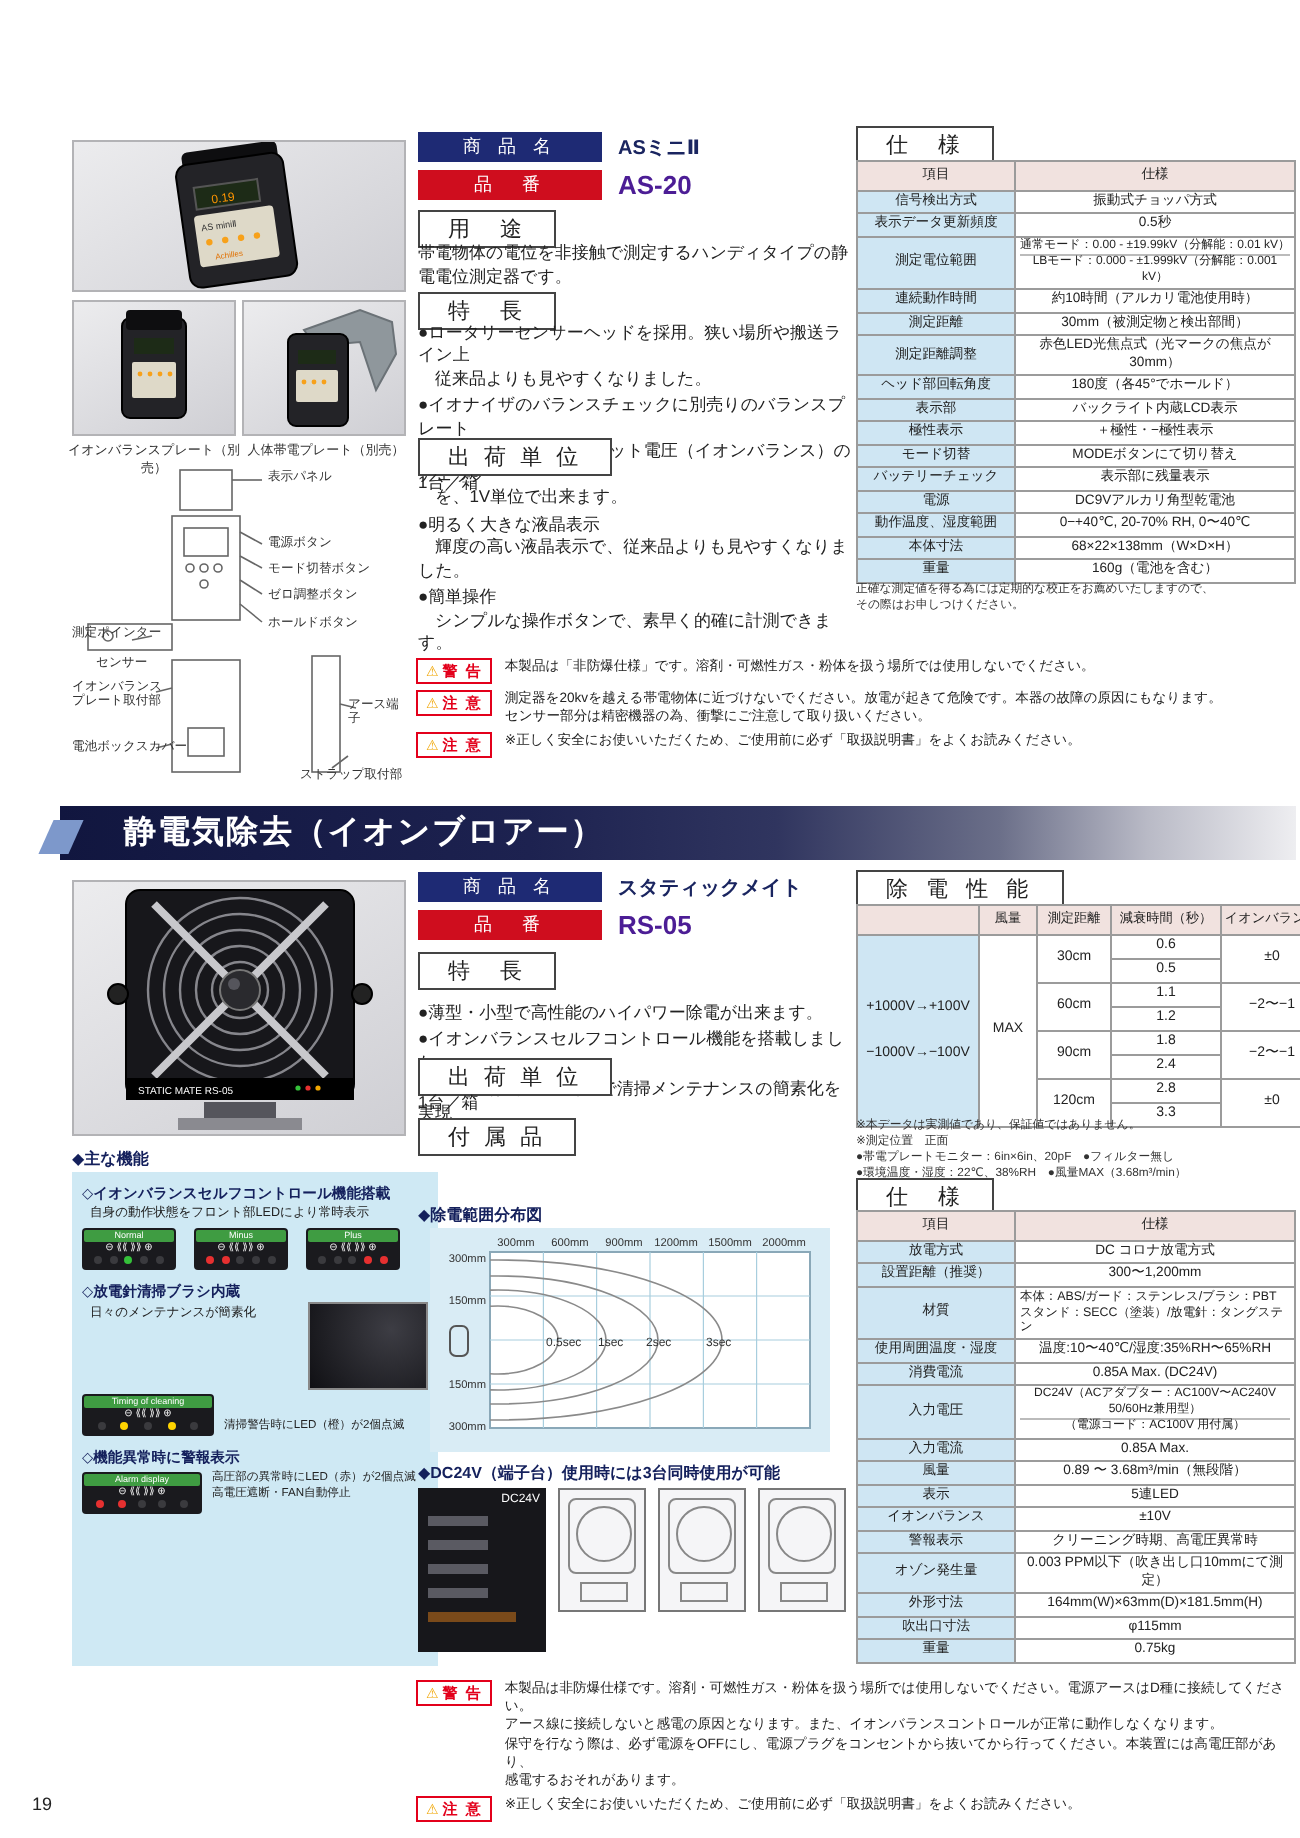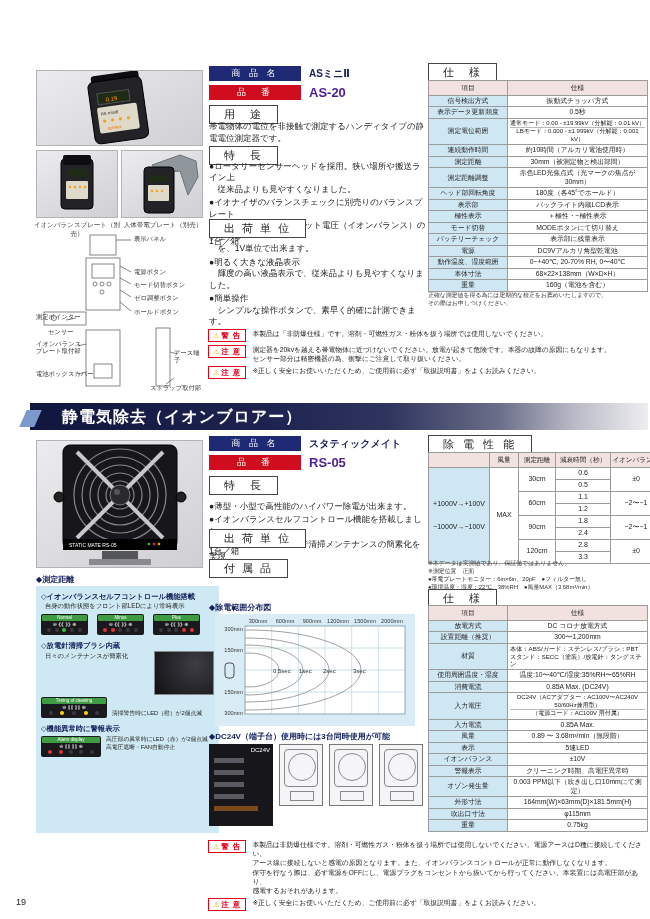--- a/index.html
+++ b/index.html
@@ -319,21 +319,21 @@
       <rect x="26" y="98" width="114" height="11" fill="#000"></rect>
       <text x="32" y="106" font-size="5" fill="#ffffff">STATIC MATE RS-05</text>
       <circle cx="112" cy="103" r="1.3" fill="#35c13a"></circle>
         <circle cx="117" cy="103" r="1.3" fill="#e63030"></circle>
       <circle cx="122" cy="103" r="1.3" fill="#f2a600"></circle>
       <rect x="65" y="110" width="36" height="8" fill="#55555c"></rect>
       <rect x="52" y="118" width="62" height="6" fill="#8a8a90"></rect>
     </svg>
   </div>
 
-  <div class="abs chart-title" style="left:36px;top:574px;">◆測定距離</div>
+  <div class="abs chart-title" style="left:36px;top:574px;">◆主な機能</div>
   <div class="bluebox abs" style="left:36px;top:586px;width:183px;height:247px;">
     <div class="func-h">◇イオンバランスセルフコントロール機能搭載</div>
     <div class="func-d">自身の動作状態をフロント部LEDにより常時表示</div>
     <div style="display:flex;gap:9px;margin:2px 0 6px;">
       <div class="led-panel" style="width:47px;">
         <div class="led-title">Normal</div>
         <div class="led-glyphs">⊖ ⟪⟪ ⟫⟫ ⊕</div>
         <div class="led-dots">
             <span class="dot"></span>
             <span class="dot"></span>

